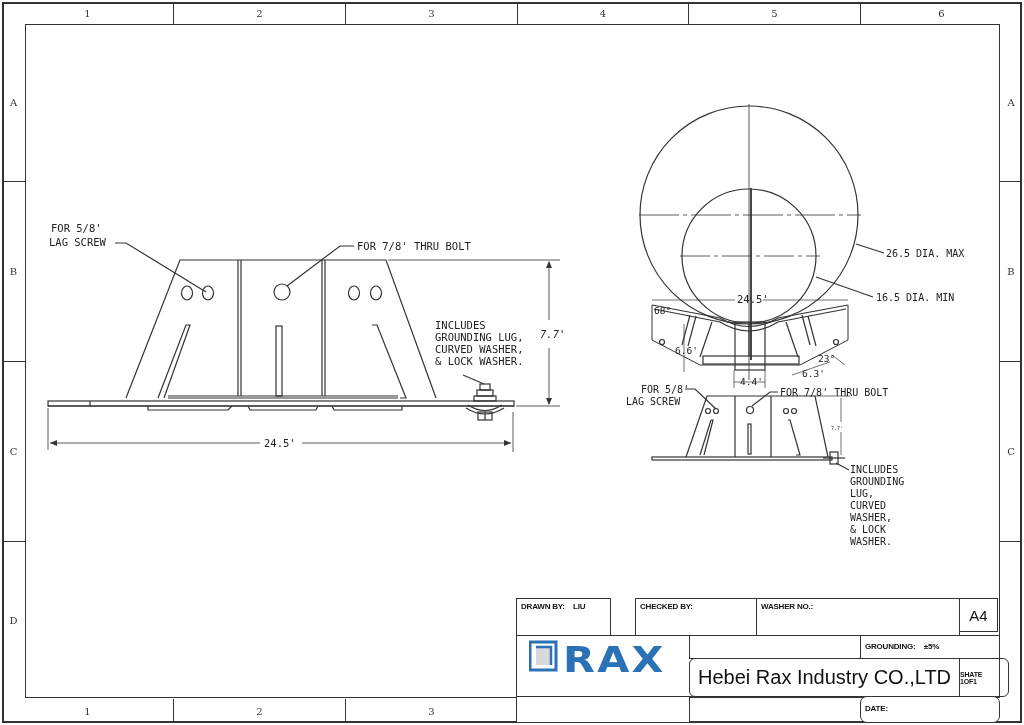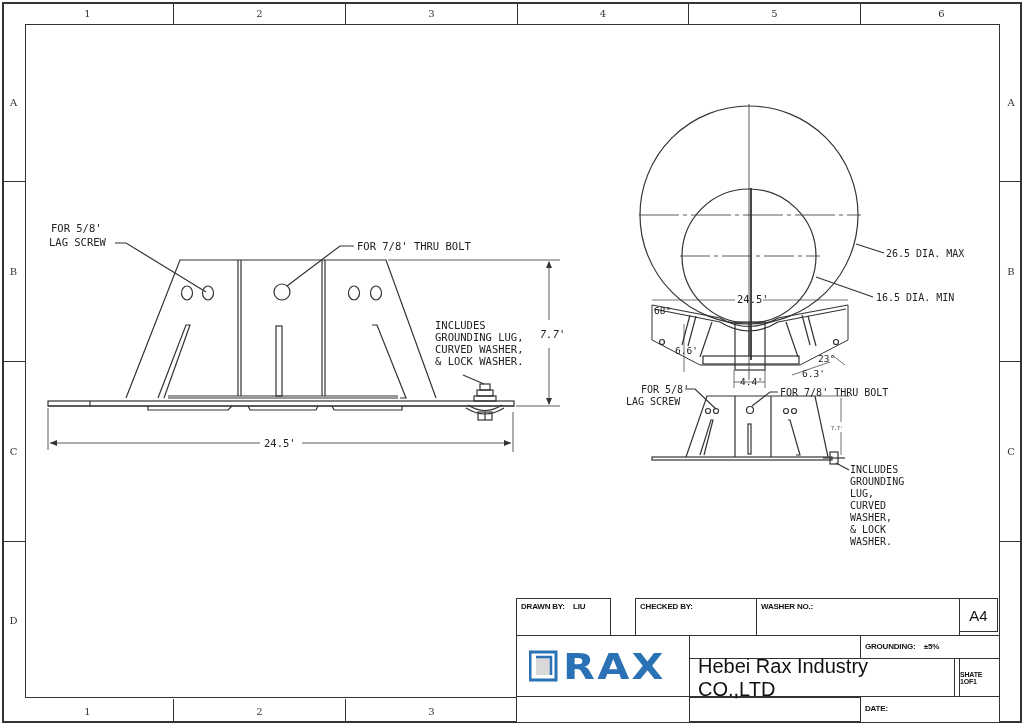--- a/index.html
+++ b/index.html
@@ -241,41 +241,41 @@
   <div class="tb-cell" style="left:119px;top:0;width:122px;height:38px;">
     <span class="tb-label">CHECKED BY:</span>
   </div>
   <div class="tb-cell" style="left:240px;top:0;width:204px;height:38px;">
     <span class="tb-label">WASHER NO.:</span>
   </div>
   <div class="tb-cell" style="left:443px;top:0;width:39px;height:34px;display:flex;align-items:center;justify-content:center;font-weight:normal;font-size:15px;">
     <span>A4</span>
   </div>
 
-  <div class="tb-cell" style="left:0;top:37px;width:204px;height:62px;display:flex;align-items:center;padding-left:12px;">
+  <div class="tb-cell" style="left:0;top:37px;width:204px;height:62px;display:flex;align-items:flex-start;padding-left:12px;">
     <svg width="30" height="34" viewBox="0 0 30 34" style="margin-right:4px;">
       <rect x="1" y="3" width="26" height="28" fill="none" stroke="#2a72b5" stroke-width="3"></rect>
       <rect x="7" y="8" width="14" height="18" fill="#d9d9d9"></rect>
       <path d="M 7 8 L 22 8 L 22 26" fill="none" stroke="#2a72b5" stroke-width="2.5"></path>
     </svg>
     <span style="font-family:'DejaVu Sans', sans-serif;font-weight:900;font-size:36px;color:#2a72b5;letter-spacing:2px;transform:scaleX(1.15);transform-origin:left;display:inline-block;">RAX</span>
   </div>
 
   <div class="tb-cell" style="left:173px;top:37px;width:172px;height:24px;"></div>
   <div class="tb-cell" style="left:344px;top:37px;width:140px;height:24px;padding-top:6px;">
     <span class="tb-label">GROUNDING:</span>
     <span class="tb-label" style="margin-left:6px;">±5%</span>
   </div>
-  <div class="tb-cell" style="left:173px;top:60px;width:266px;height:39px;display:flex;align-items:center;padding-left:8px;">
+  <div class="tb-cell" style="left:173px;top:60px;width:320px;height:39px;display:flex;align-items:center;padding-left:8px;border-radius:6px;">
     <span class="company">Hebei Rax Industry CO.,LTD</span>
   </div>
   <div class="tb-cell" style="left:443px;top:60px;width:41px;height:39px;display:flex;align-items:center;justify-content:center;padding:0;">
     <span class="tb-label" style="font-size:7px;">SHATE 1OF1</span>
   </div>
 
   <div class="tb-cell" style="left:0;top:98px;width:174px;height:27px;"></div>
   <div class="tb-cell" style="left:173px;top:98px;width:198px;height:27px;padding-top:14px;margin-top:37px;">
     <span class="tb-label">REVISON:</span>
   </div>
-  <div class="tb-cell" style="left:344px;top:98px;width:140px;height:27px;padding-top:7px;">
+  <div class="tb-cell" style="left:344px;top:98px;width:140px;height:27px;padding-top:7px;border-radius:7px;">
     <span class="tb-label">DATE:</span>
   </div>
 </div>
 
 </body></html>

